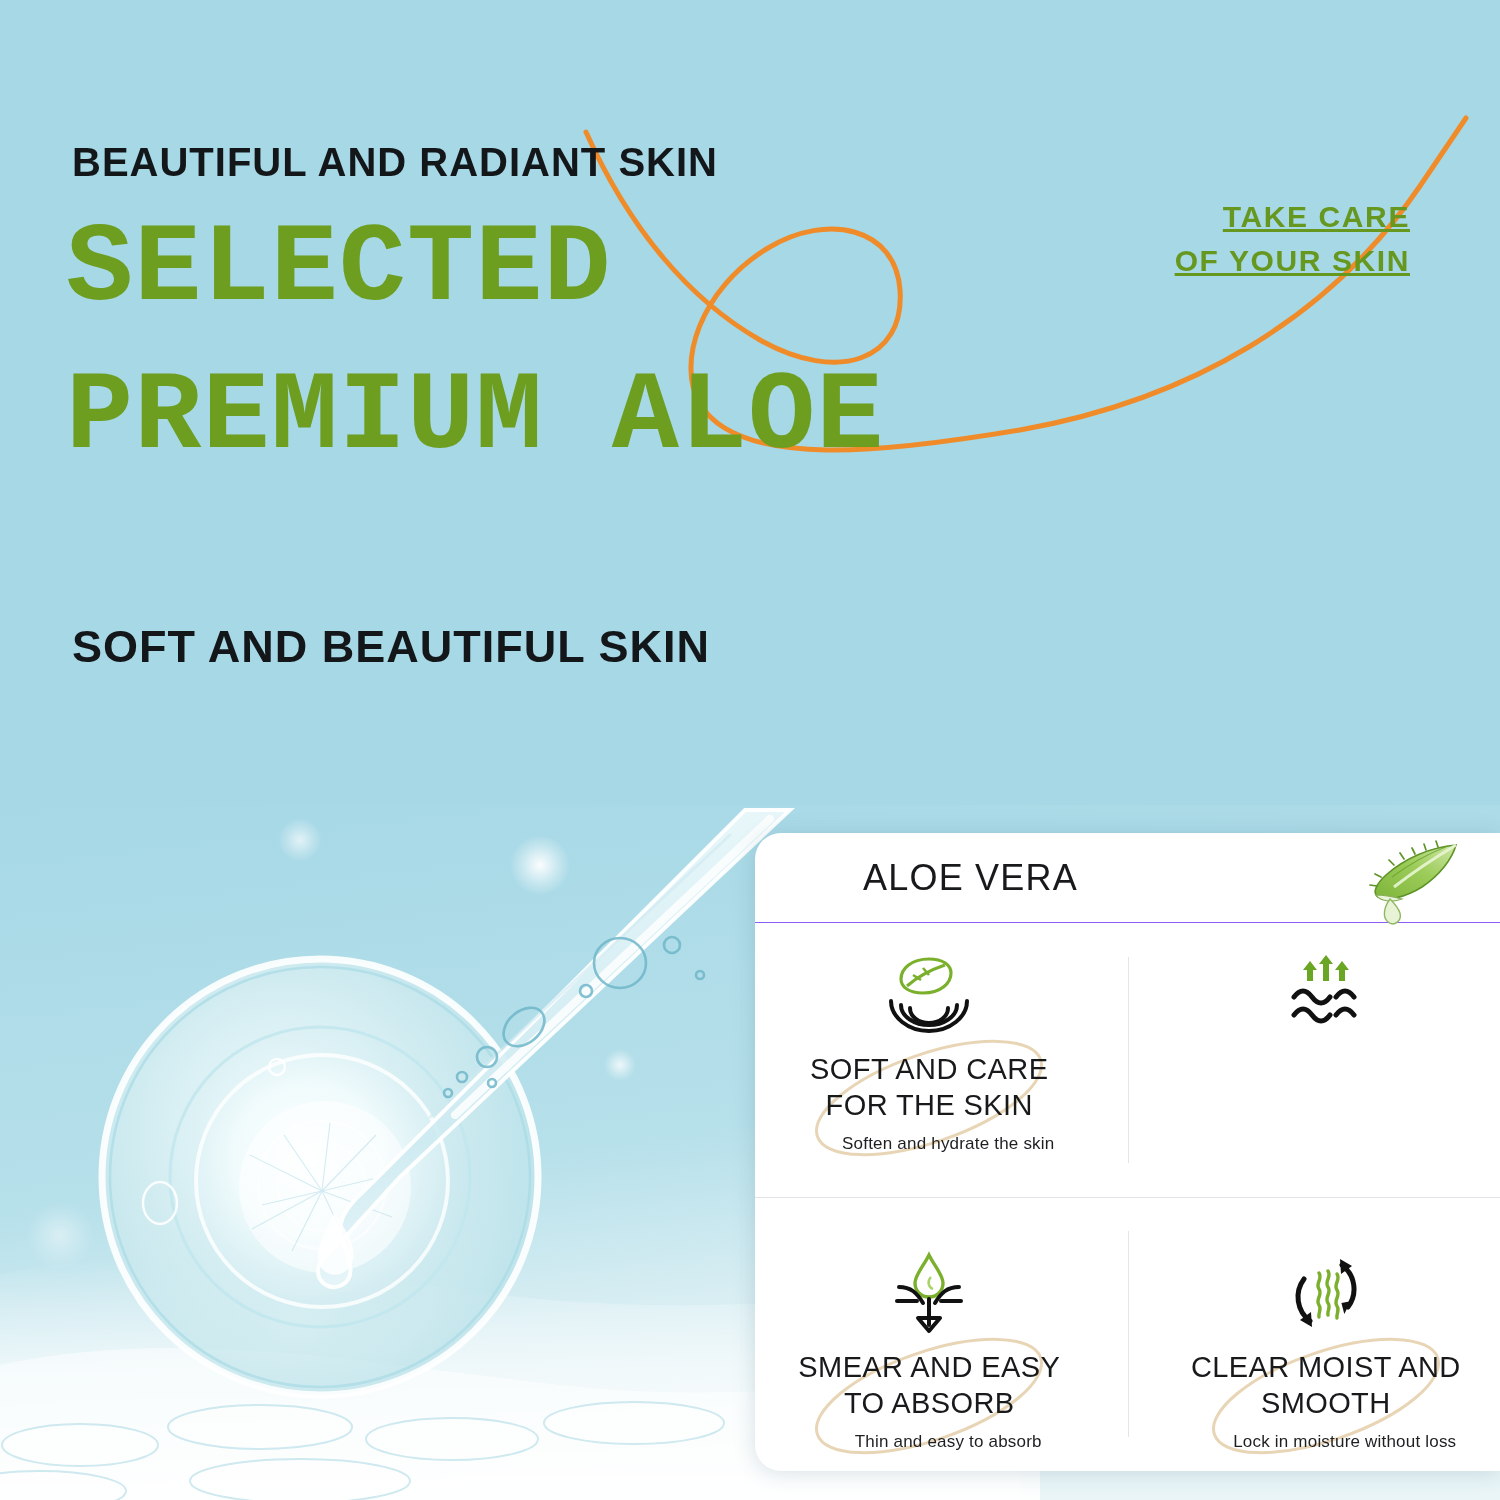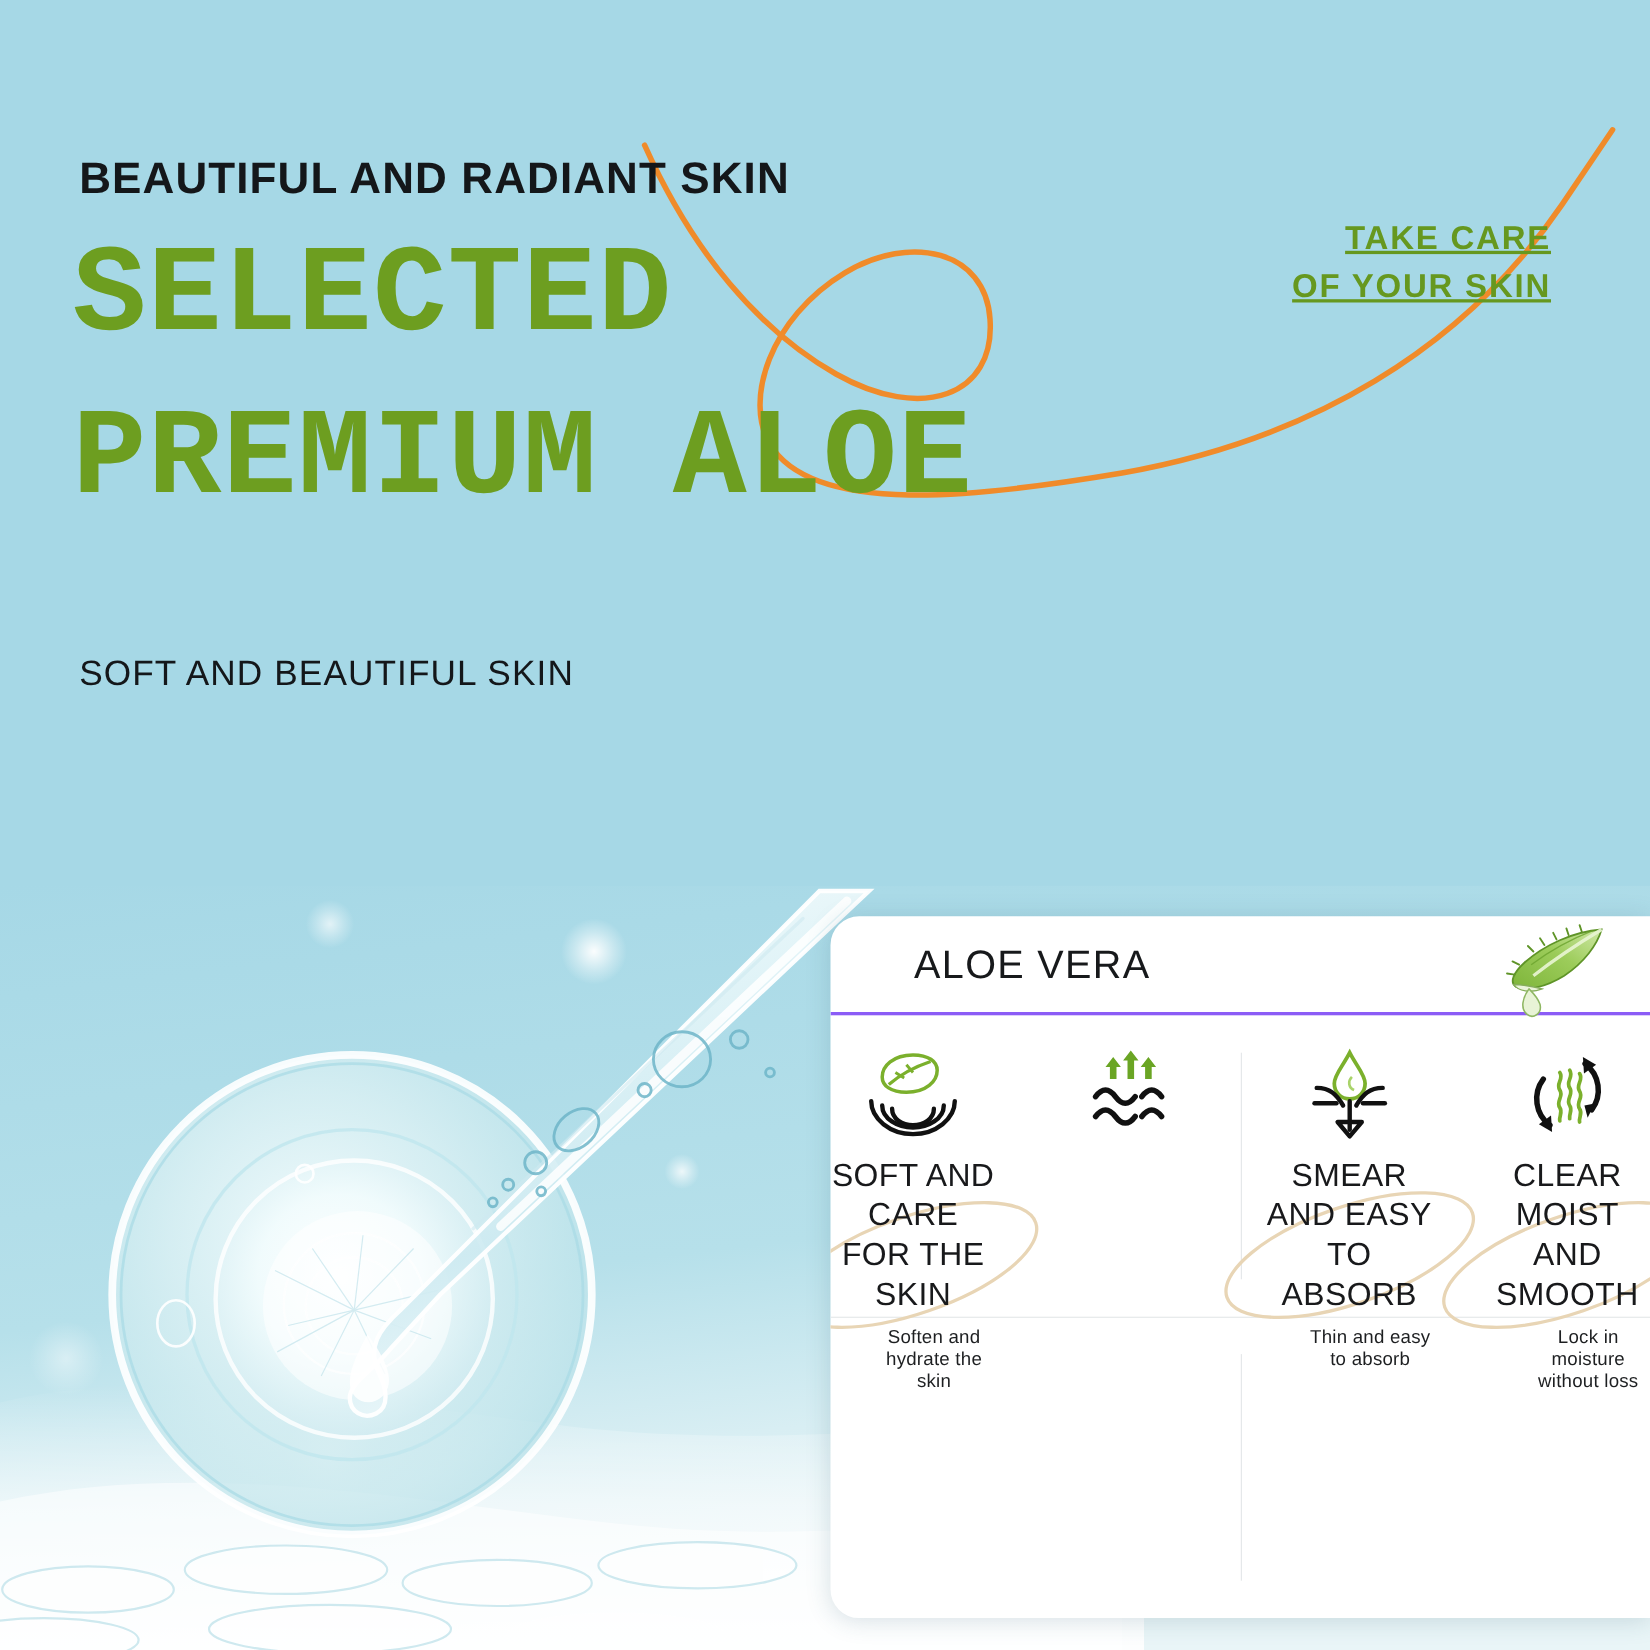--- a/index.html
+++ b/index.html
@@ -36,22 +36,22 @@
   .takecare {
     position:absolute; right:90px; top:195px;
     text-align:right;
     font-size:30px; font-weight:700; line-height:44px;
     letter-spacing:1.6px; color:#66981f;
     white-space:pre-line;
     text-decoration:underline;
   }
 
   .subline {
-    position:absolute; left:72px; top:594px;
-    font-size:32px; font-weight:400; letter-spacing:1.0px;
+    position:absolute; left:72px; top:621px;
+    font-size:45px; font-weight:700; letter-spacing:1.0px;
     color:#14171a; white-space:nowrap;
   }
 
   
   #photo {
     position:absolute; left:0; top:805px; width:1500px; height:695px;
     overflow:hidden;
   }
   #photo-svg { position:absolute; left:0; top:0; width:1500px; height:695px; }
 
@@ -60,36 +60,36 @@
     position:absolute; left:755px; top:833px;
     width:745px; height:638px;
     background:#ffffff;
     border-top-left-radius:26px;
     border-bottom-left-radius:26px;
     box-shadow:0 2px 22px rgba(40,90,110,.18);
     overflow:hidden;
   }
   #card-head {
     position:relative; height:90px;
-    border-bottom:3px solid #8b5cf6;
-    display:flex; align-items:center;
+    border-bottom:1px solid #8b5cf6;
+    display:flex; align-items:center;padding-left:32px;
   }
   #card-title {
     margin-left:76px;
     font-size:36px; font-weight:400; letter-spacing:1.2px; color:#17191b;
   }
   #aloe-badge {
     position:absolute; right:36px; top:4px; width:104px; height:90px;
   }
 
   #grid {
     position:relative;
     height:548px;
     display:grid;
-    grid-template-columns:1fr 1fr 1fr 1fr;
+    grid-template-columns:1fr 1fr;
     grid-template-rows:1fr 1fr;
     gap:48px;
   }
   #grid .hline {
     position:absolute; left:0; right:0; top:274px; height:1px; background:#e3e6e8;
   }
   #grid .vline-a {
     position:absolute; left:50%; top:34px; height:206px; width:1px; background:#e3e6e8;
   }
   #grid .vline-b {

